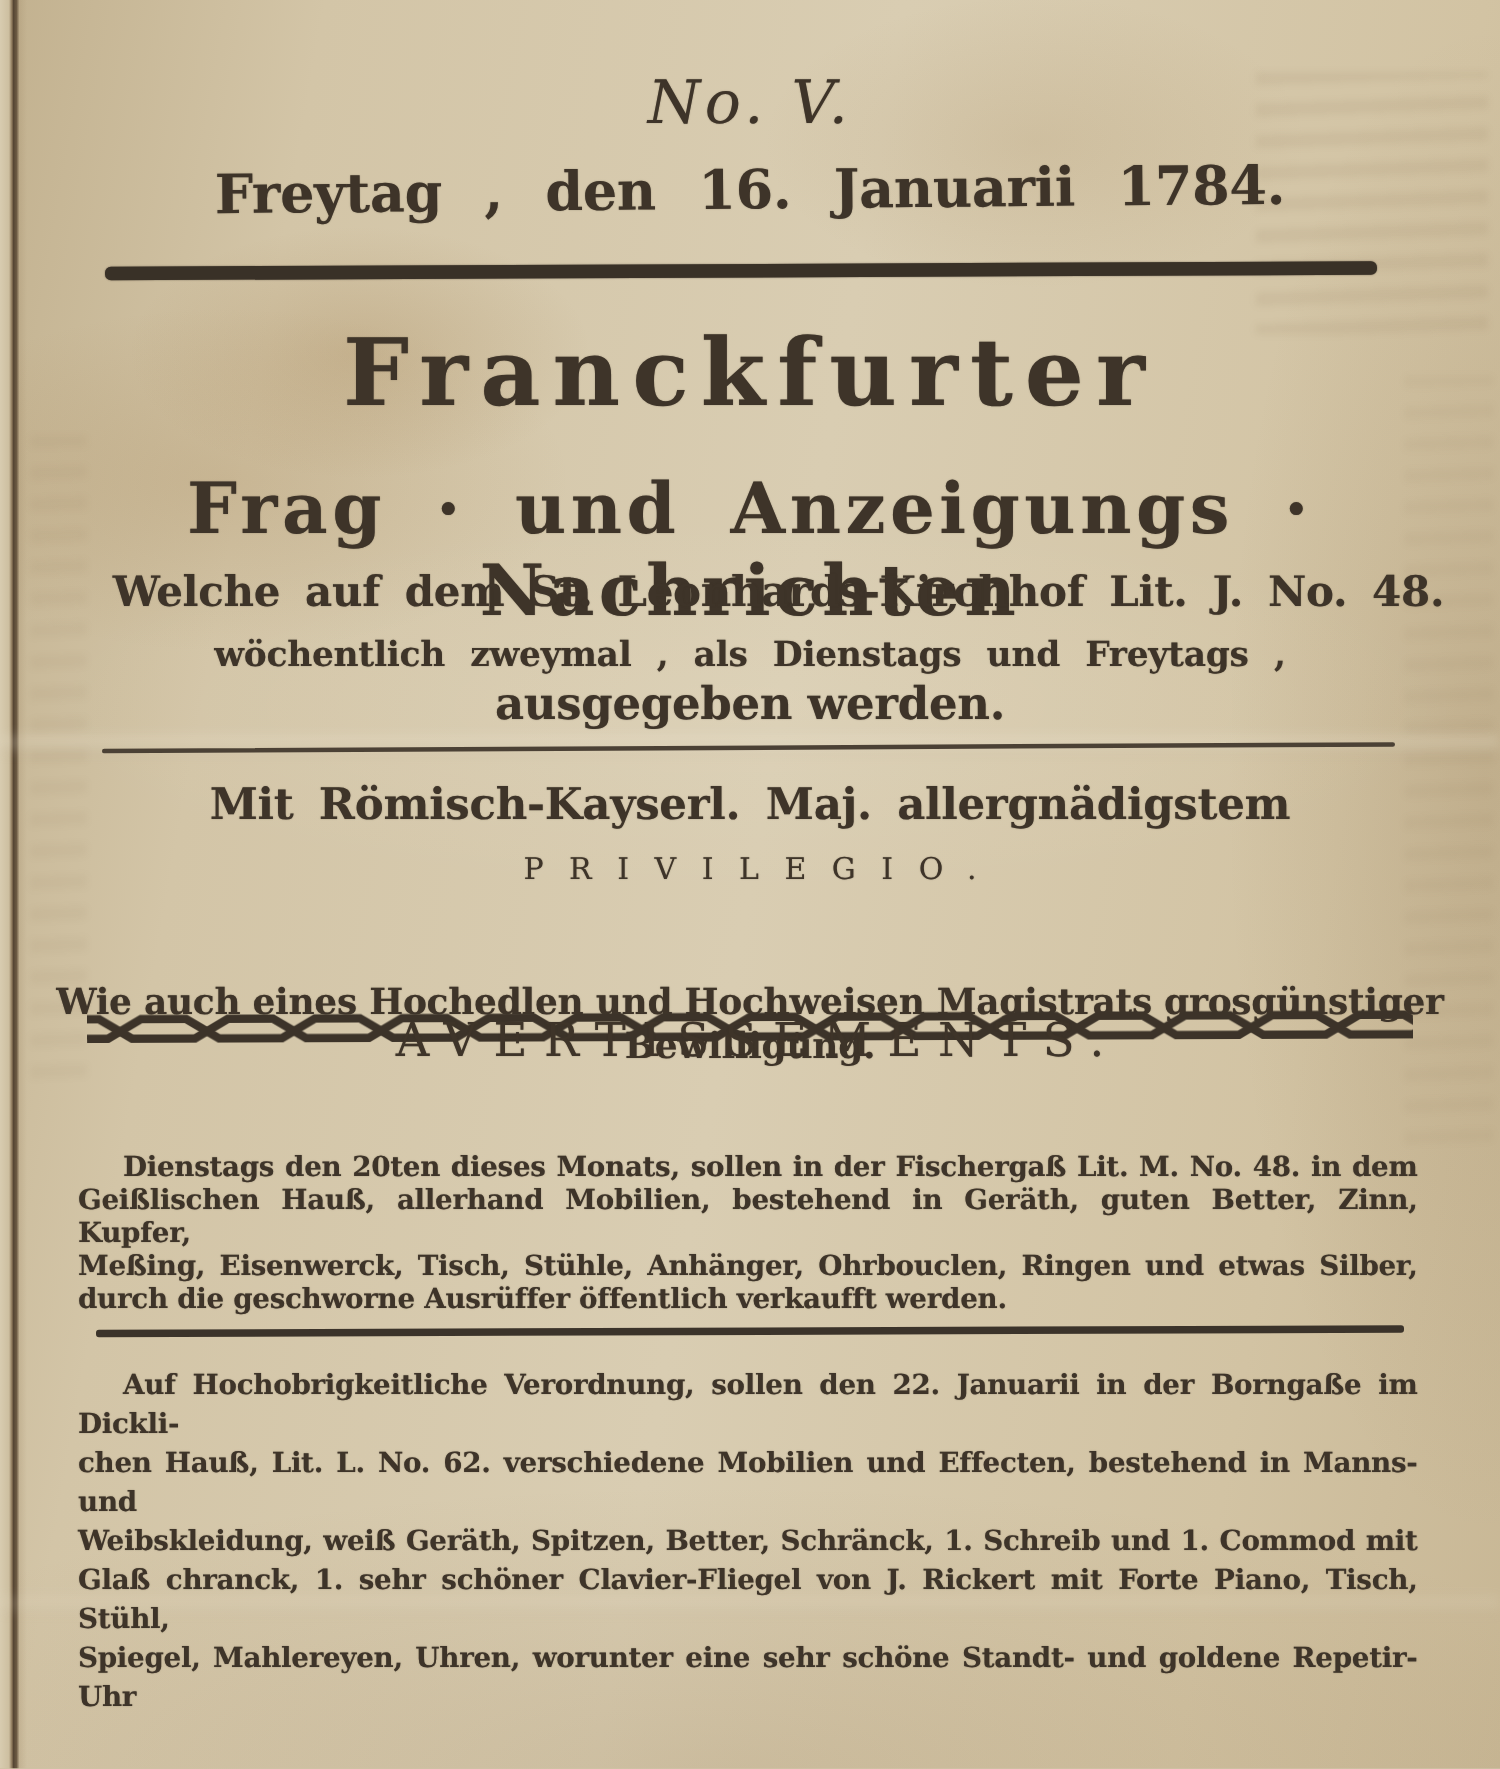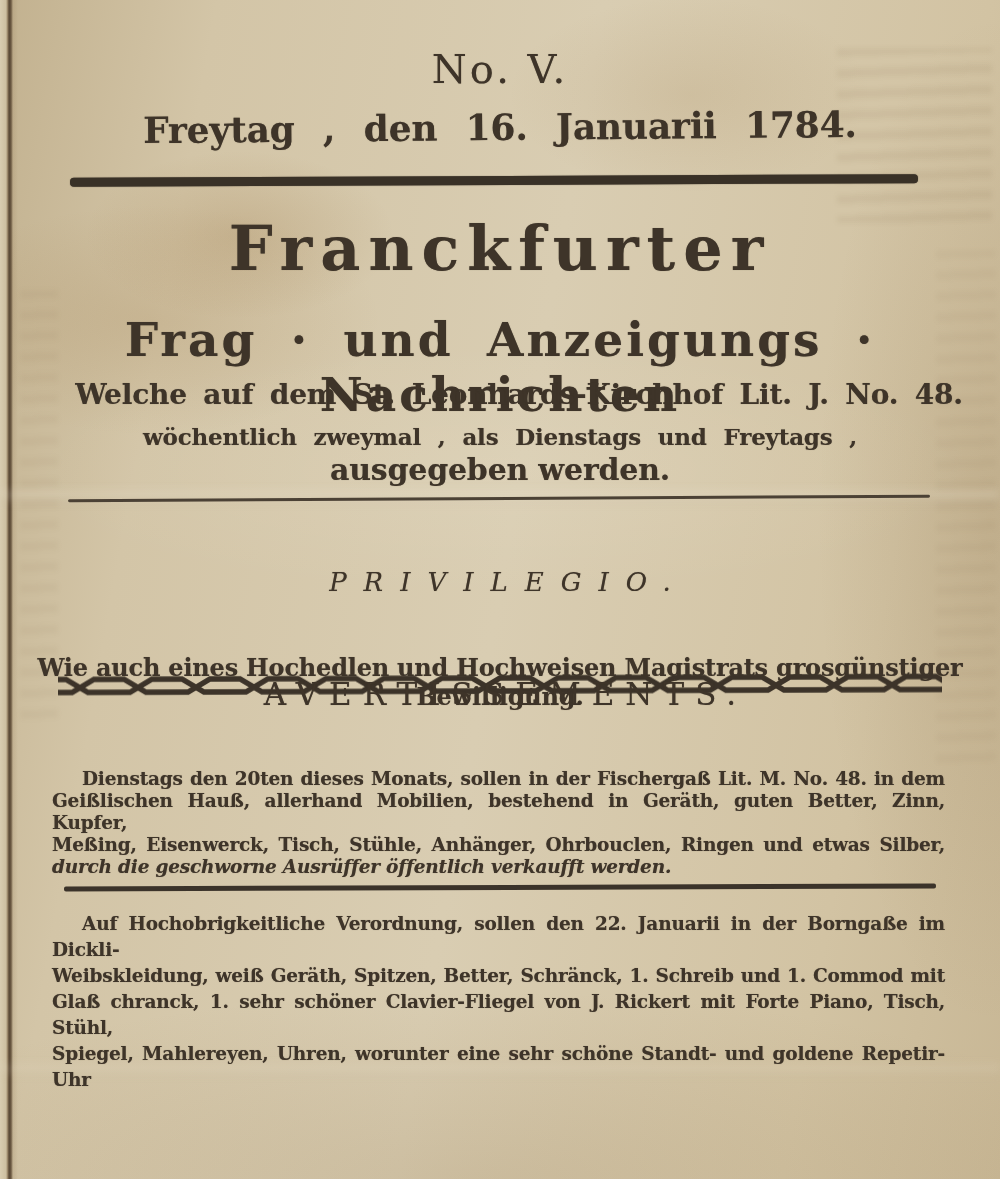--- a/index.html
+++ b/index.html
@@ -21,40 +21,40 @@
   }
   .binding-edge{position:absolute;left:0;top:0;bottom:0;width:18px;
     background:linear-gradient(90deg,#d8ccb0 0px,#cdbfa0 6px,#8a7558 8px,#564634 9px,#6b5942 11px,rgba(160,138,104,.25) 13px,rgba(160,138,104,0) 18px);
   }
   .ghost{position:absolute;filter:blur(2.5px);
     background:repeating-linear-gradient(178deg, rgba(116,90,58,.15) 0 9px, rgba(0,0,0,0) 9px 21px);}
   .ink{color:#3e3429;text-shadow:0 0 .8px rgba(62,52,40,.55);}
   .bl{font-weight:bold;letter-spacing:-0.2px;} 
   .center{left:0;right:0;text-align:center;position:absolute;}
 
-  .issue-number{top:46px;font-size:40px;letter-spacing:3px;}
+  .issue-number{top:46px;font-size:40px;letter-spacing:3px;font-style:italic;}
   .date-line{top:106px;font-size:36px;word-spacing:16px;transform:rotate(-0.5deg);}
   .rule-top{position:absolute;top:176px;left:70px;width:848px;height:9px;background:#393127;border-radius:4px;transform:rotate(-0.25deg);box-shadow:0 0 1px rgba(57,49,39,.8);}
   .title-1{top:212px;font-size:62px;letter-spacing:8px;}
   .title-2{top:292px;font-size:47px;letter-spacing:3px;word-spacing:14px;margin-top:20px;}
   .address-line{top:378px;font-size:28px;word-spacing:7px;padding-left:38px;}
   .schedule-line{top:423px;font-size:23px;word-spacing:9px;}
   .issued-line{top:452px;font-size:30px;}
   .rule-mid{position:absolute;top:497px;left:68px;width:862px;height:3px;background:#4b4135;border-radius:2px;transform:rotate(-0.3deg);}
   .priv-1{top:519px;font-size:29px;word-spacing:7px;}
-  .priv-2{top:567px;font-size:26px;font-style:italic;font-weight:normal;letter-spacing:17px;padding-left:17px;}
+  .priv-2{top:567px;font-size:20px;font-weight:normal;letter-spacing:17px;padding-left:17px;}
   .priv-3{top:653px;font-size:24px;}
   .ornament{position:absolute;top:669px;left:58px;width:884px;height:32px;transform:rotate(-0.2deg);}
   .section-heading{top:676px;font-size:31px;letter-spacing:11px;padding-left:11px;}
   .ad{position:absolute;left:52px;width:893px;font-size:18.5px;}
   .ad-1{top:768px;line-height:22px;}
   .ad-2{top:911px;line-height:26px;}
   .ad .line{text-align:justify;text-align-last:justify;}
   .ad .line.first{text-indent:30px;}
-  .ad .line.last-left{text-align:right;text-align-last:left;font-style:italic;}
+  .ad .line.last-left{text-align:right;text-align-last:left;}
   .rule-divider{position:absolute;top:885px;left:64px;width:872px;height:4.5px;background:#3b332a;border-radius:2px;transform:rotate(-0.2deg);}
   .crease{position:absolute;left:0;right:0;height:14px;filter:blur(4px);background:linear-gradient(rgba(250,245,230,.0),rgba(250,245,230,.25),rgba(120,95,60,.10));}
 </style>
 </head>
 <body>
 
 <div class="paper">
 
   <div class="binding-edge"></div>
 
@@ -72,20 +72,21 @@
 
   <div class="center ink bl title-1">Franckfurter</div>
   <div class="center ink bl title-2">Frag · und Anzeigungs · Nachrichten</div>
 
   <div class="center ink bl address-line">Welche auf dem St. Leonhards-Kirchhof Lit. J. No. 48.</div>
   <div class="center ink bl schedule-line">wöchentlich zweymal , als Dienstags und Freytags ,</div>
   <div class="center ink bl issued-line">ausgegeben werden.</div>
 
   <div class="rule-mid"></div>
 
+  <div class="center ink bl priv-1">Mit Römisch-Kayserl. Maj. allergnädigstem</div>
   <div class="center ink priv-2">PRIVILEGIO.</div>
   <div class="center ink bl priv-3">Wie auch eines Hochedlen und Hochweisen Magistrats grosgünstiger Bewilligung.</div>
 
   <div class="ornament">
     <svg width="884" height="32" xmlns="http://www.w3.org/2000/svg">
       <defs>
         <pattern id="cable" width="58" height="32" patternUnits="userSpaceOnUse">
           <path d="M-4 22 H14 L36 9 H62" stroke="#3c3329" stroke-width="5.5" fill="none"></path>
           <path d="M-4 9 H8 L30 22 H62" stroke="#3c3329" stroke-width="5.5" fill="none"></path>
         </pattern>
@@ -100,18 +101,19 @@
     <div class="line first">Dienstags den 20ten dieses Monats, sollen in der Fischergaß Lit. M. No. 48. in dem</div>
     <div class="line">Geißlischen Hauß, allerhand Mobilien, bestehend in Geräth, guten Better, Zinn, Kupfer,</div>
     <div class="line">Meßing, Eisenwerck, Tisch, Stühle, Anhänger, Ohrbouclen, Ringen und etwas Silber,</div>
     <div class="line last-left">durch die geschworne Ausrüffer öffentlich verkaufft werden.</div>
   </div>
 
   <div class="rule-divider"></div>
 
   <div class="ad ad-2 ink bl">
     <div class="line first">Auf Hochobrigkeitliche Verordnung, sollen den 22. Januarii in der Borngaße im Dickli-</div>
+    <div class="line">chen Hauß, Lit. L. No. 62. verschiedene Mobilien und Effecten, bestehend in Manns- und</div>
     <div class="line">Weibskleidung, weiß Geräth, Spitzen, Better, Schränck, 1. Schreib und 1. Commod mit</div>
     <div class="line">Glaß chranck, 1. sehr schöner Clavier-Fliegel von J. Rickert mit Forte Piano, Tisch, Stühl,</div>
     <div class="line">Spiegel, Mahlereyen, Uhren, worunter eine sehr schöne Standt- und goldene Repetir-Uhr</div>
   </div>
 
 </div>
 
 </body></html>

